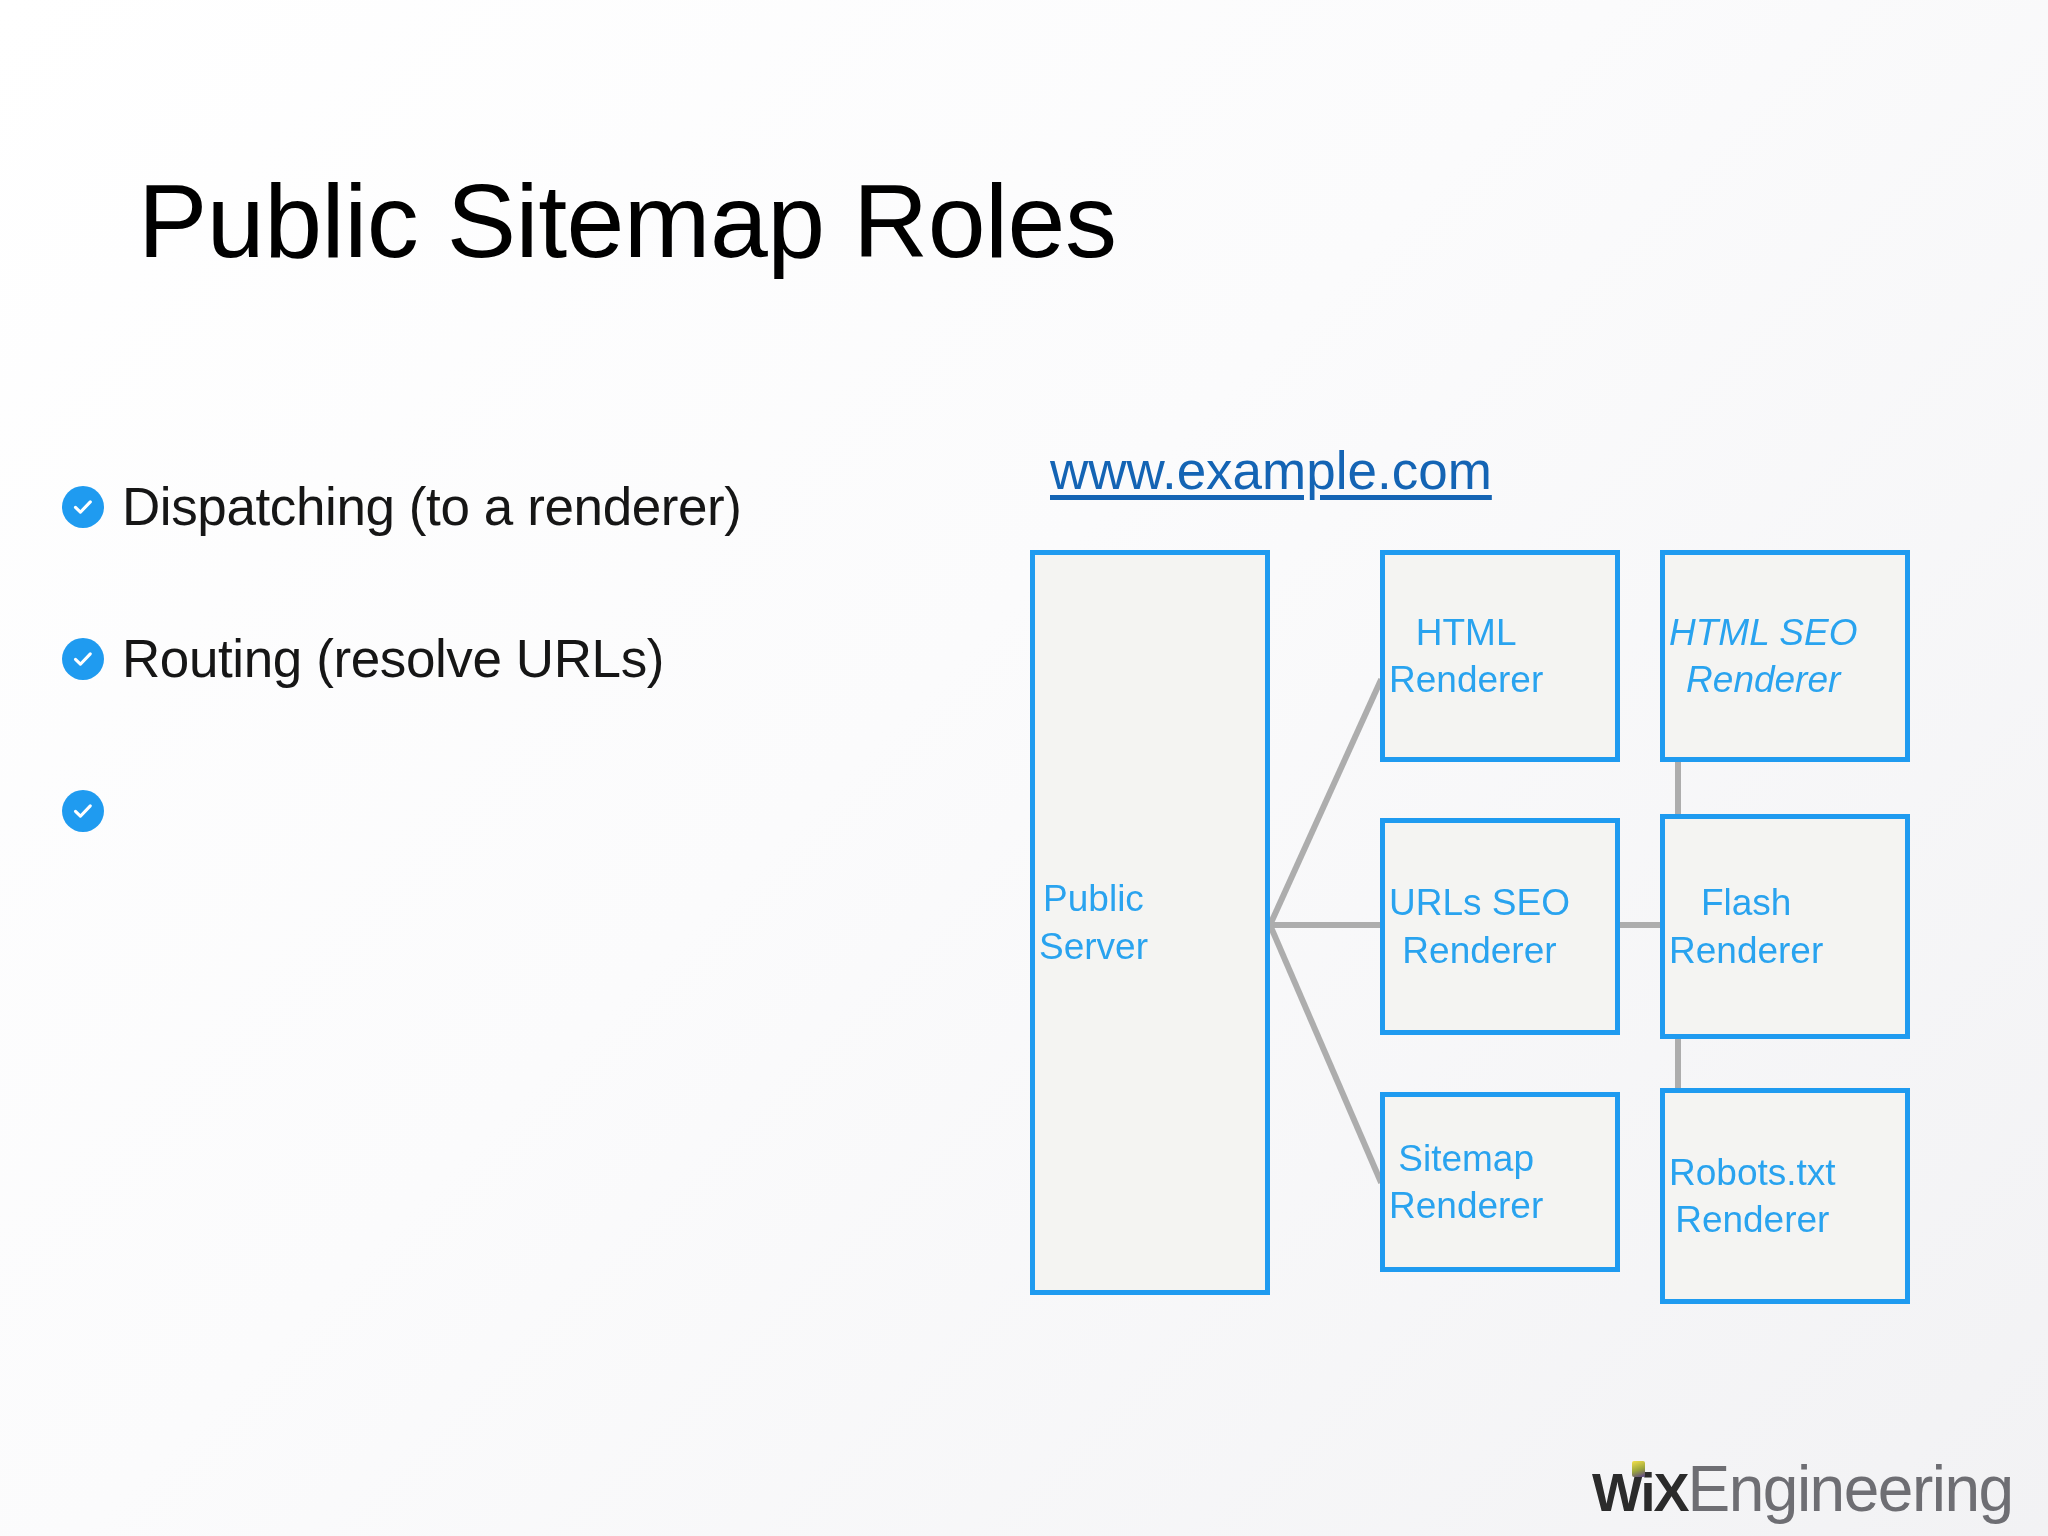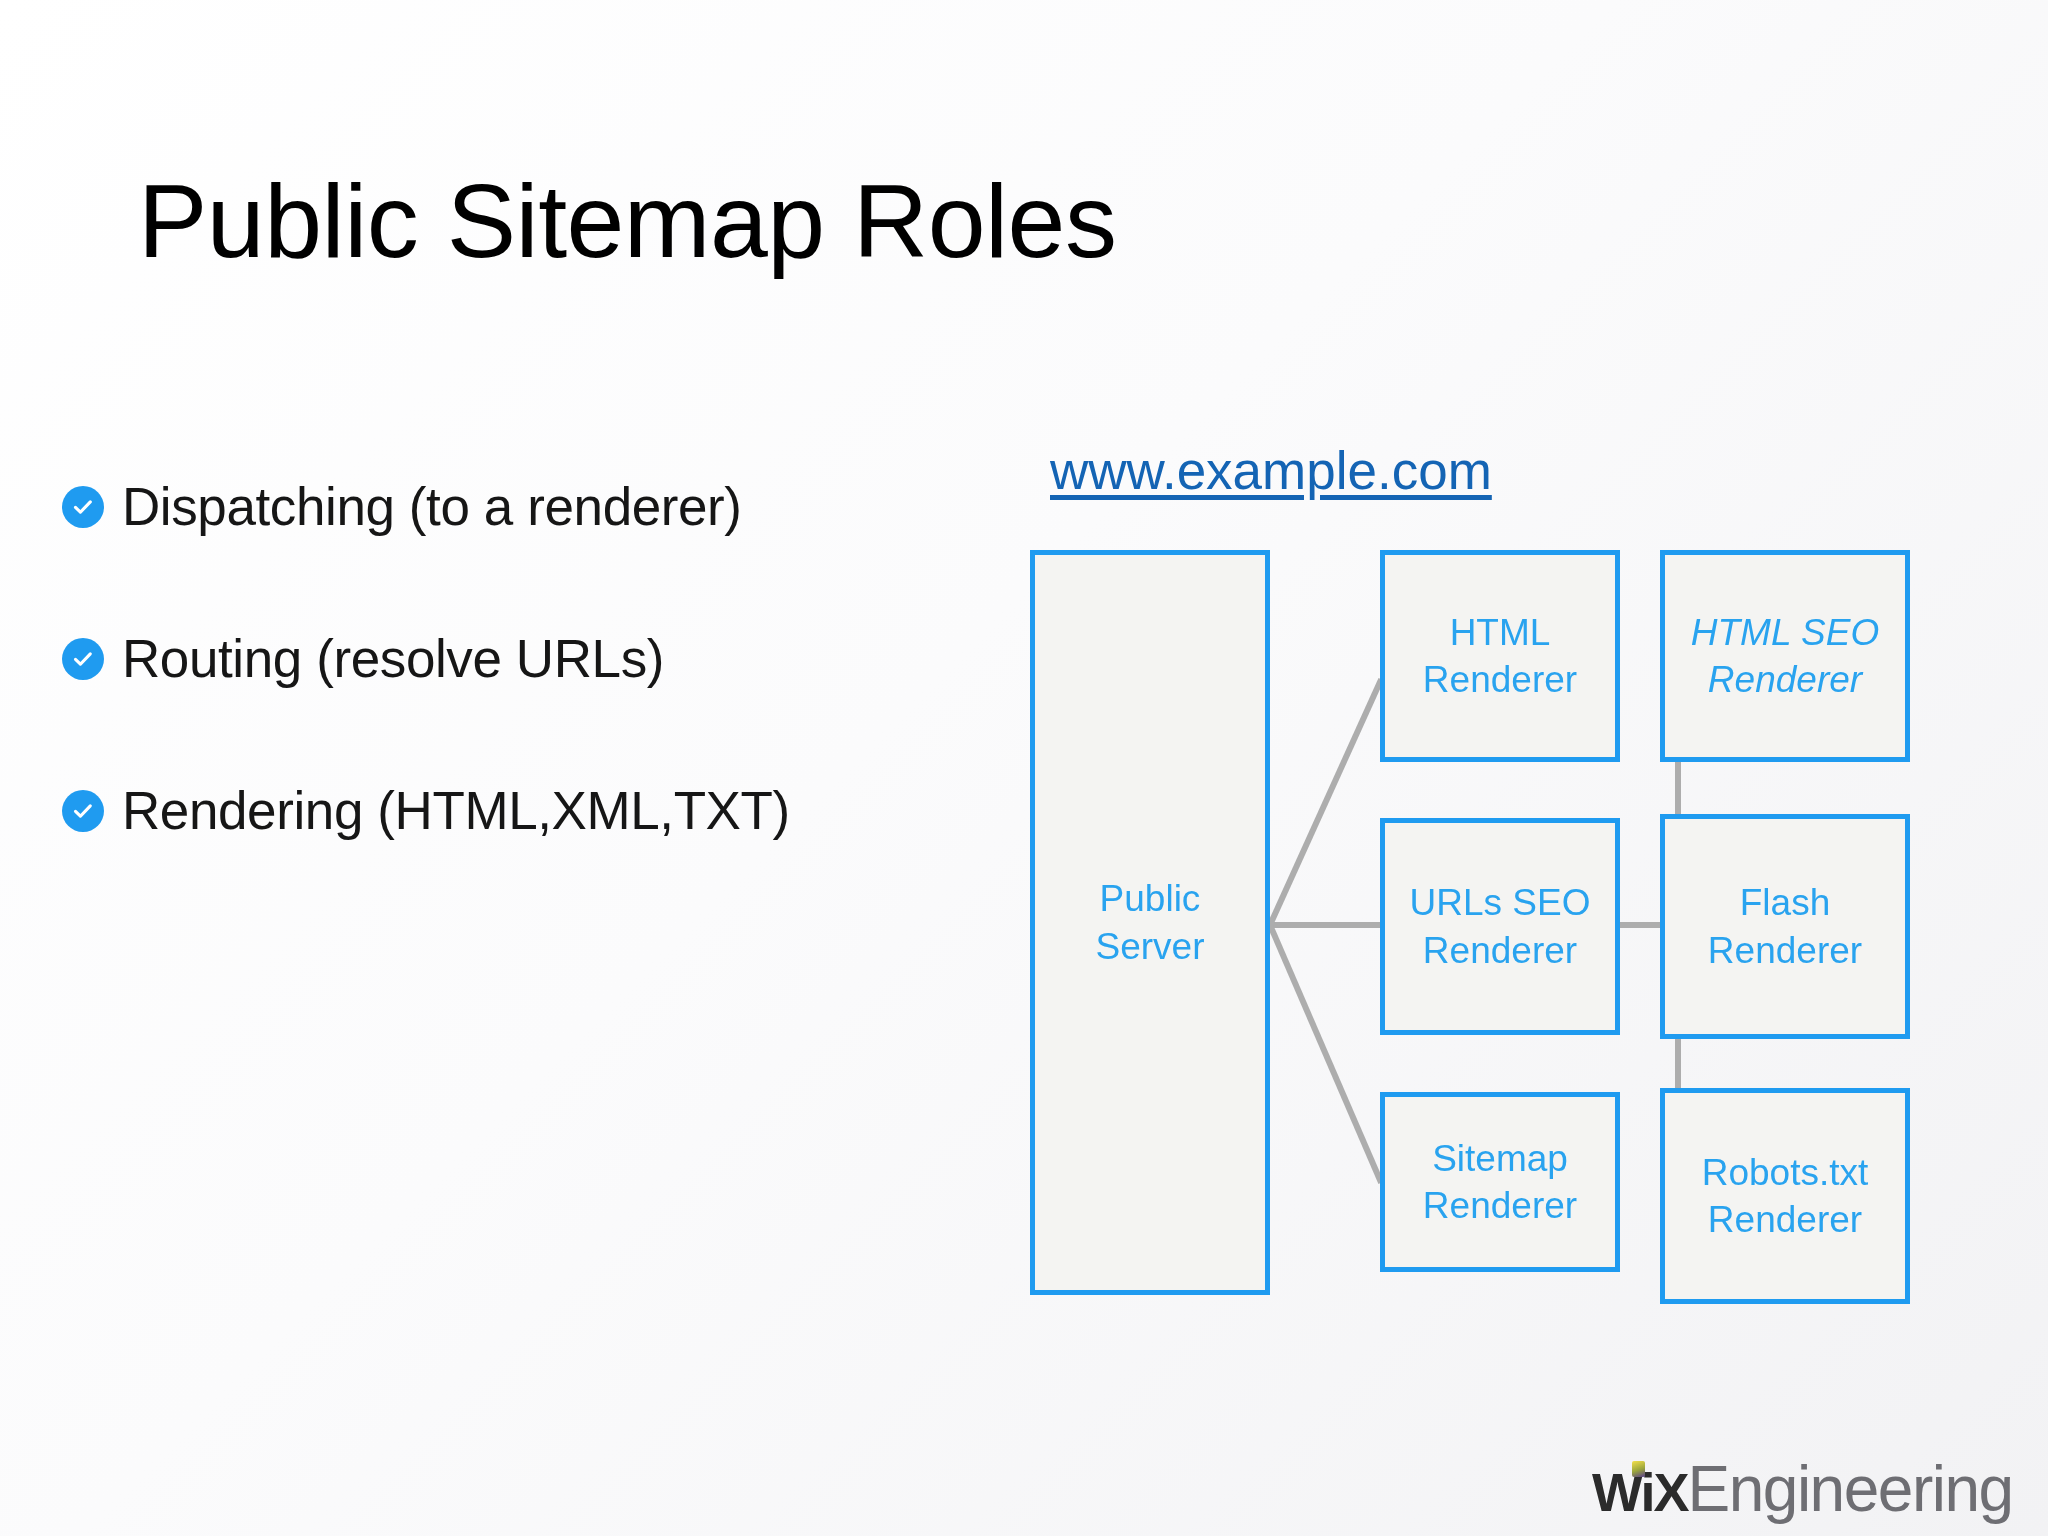--- a/index.html
+++ b/index.html
@@ -88,21 +88,21 @@
     cursor: pointer;
   }
 
   .node {
     position: absolute;
     box-sizing: border-box;
     border: 5px solid #1f9bf0;
     background: #f4f4f2;
     display: flex;
     align-items: center;
-    justify-content: center;
+    justify-content: flex-start;
     text-align: center;
     color: #29a3ef;
     font-family: "Liberation Sans", sans-serif;
     font-size: 37px;
     line-height: 1.28;
     font-weight: 400;
     padding: 4px;
   }
   .node span { display: block; }
 
@@ -181,21 +181,20 @@
       </span>
       <span class="bullet-text">Routing (resolve URLs)</span>
     </div>
 
     <div class="bullet-row">
       <span class="bullet-icon">
         <svg width="24" height="24" viewBox="0 0 24 24" aria-hidden="true">
           <path d="M4.5 12.4 L9.4 17.2 L19.3 6.9" fill="none" stroke="#ffffff" stroke-width="3.1" stroke-linecap="round" stroke-linejoin="round"></path>
         </svg>
       </span>
-      <span class="bullet-text">Rendering (HTML,XML,TXT)</span>
     </div>
 
   </div>
 
   <div class="diagram">
 
     <a class="url-link">www.example.com</a>
 
     <svg class="connectors" viewBox="0 0 960 900" preserveAspectRatio="none">
       <g stroke="#adadad" stroke-width="6" fill="none" stroke-linecap="square">

